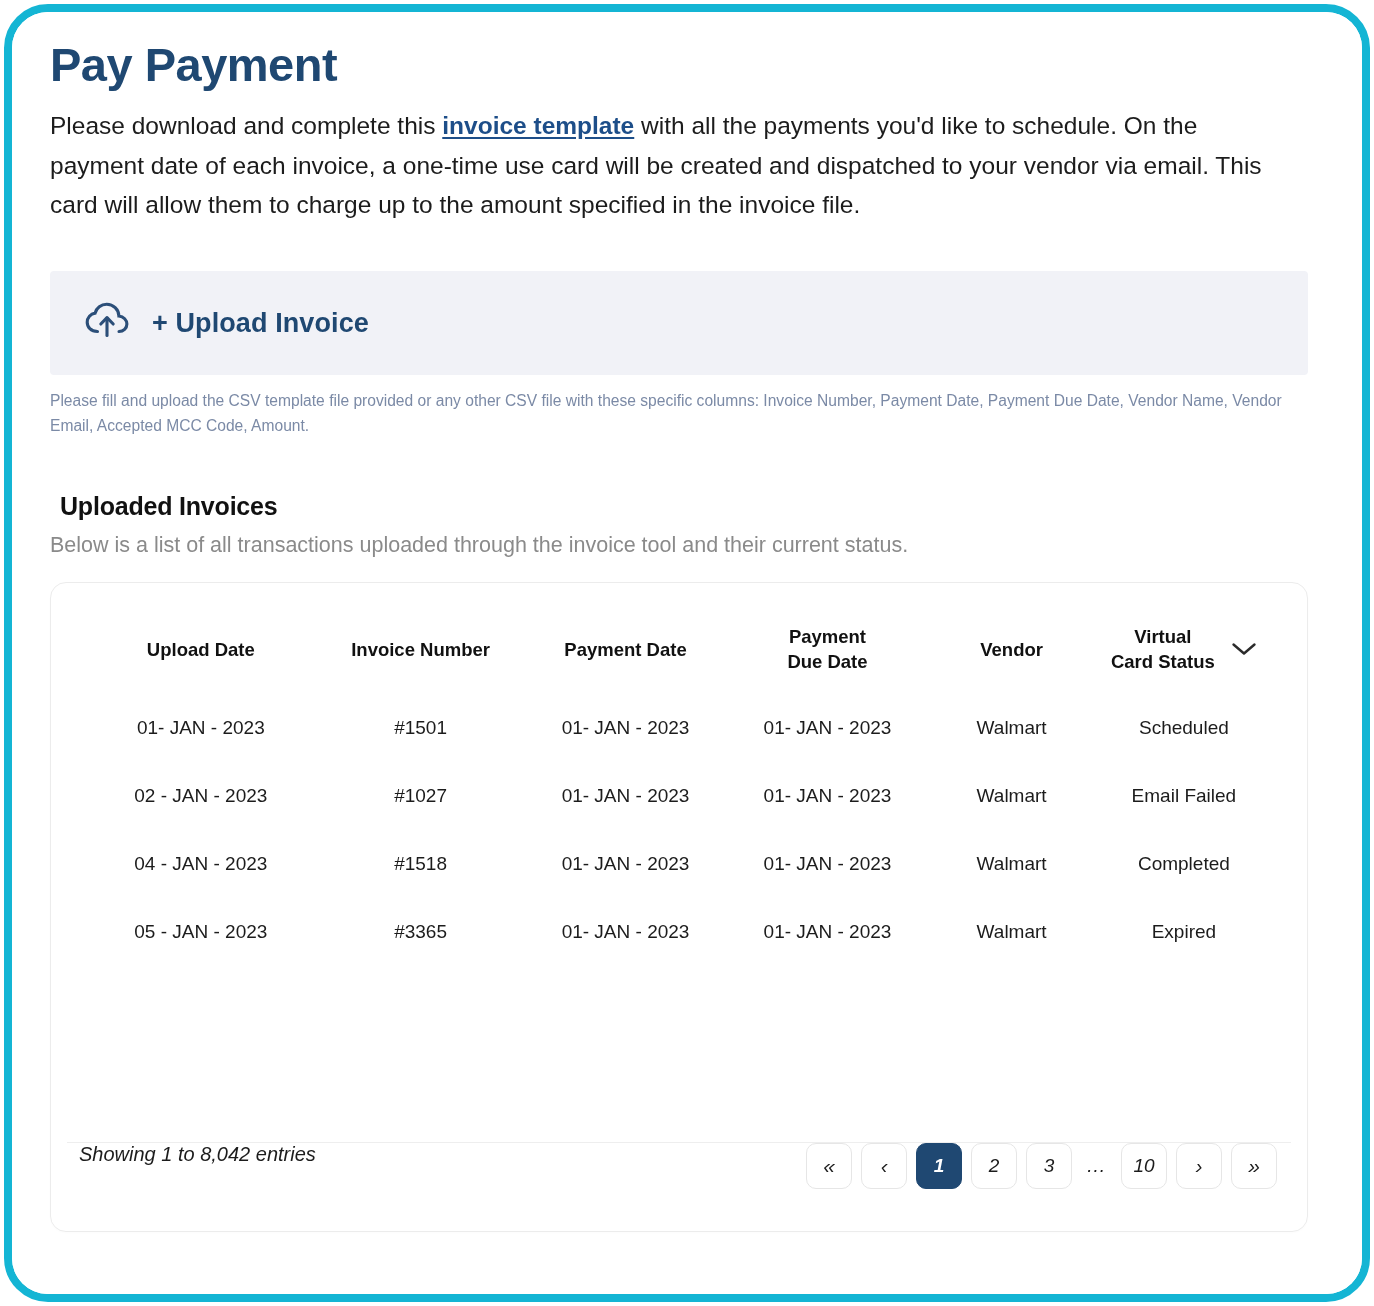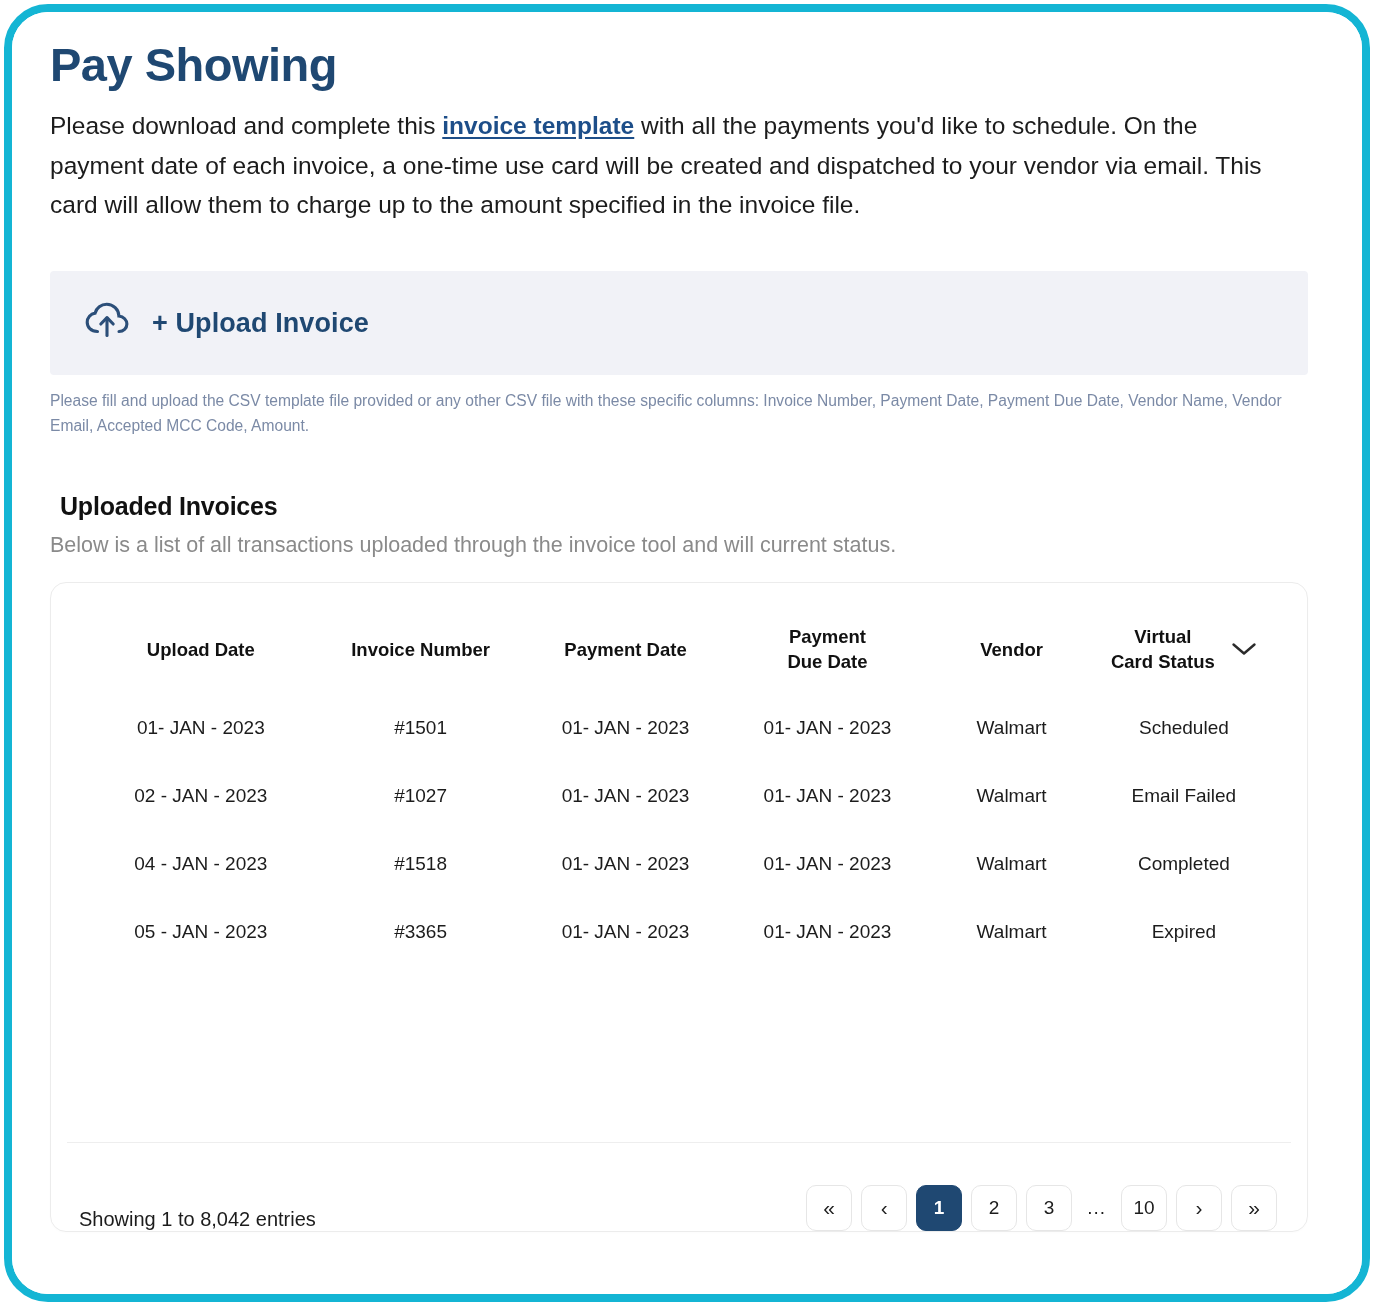--- a/index.html
+++ b/index.html
@@ -173,23 +173,24 @@
     background: #eeeeee;
   }
 
   .table-footer {
     position: absolute;
     left: 16px;
     right: 16px;
     bottom: 0;
     height: 88px;
     display: flex;
-    align-items: flex-end;
+    align-items: flex-start;
     justify-content: space-between;
     padding: 0 14px 0 12px;
+    font-style: italic;
   }
 
   .entries-text {
     font-size: 20px;
     color: #1c1c1c;
   }
 
   .pager {
     display: flex;
     align-items: center;
@@ -229,41 +230,41 @@
   }
 
   .pg.chev { font-size: 21px; }
 </style>
 </head>
 <body>
 
 <div class="frame">
   <div class="page">
 
-    <h1 class="page-title">Pay Showing</h1>
+    <h1 class="page-title">Pay Payment</h1>
 
     <p class="intro">
       <span>Please download and complete this </span><a class="tpl-link" href="#">invoice template</a><span> with all the payments you'd like to schedule. On the payment date of each invoice, a one-time use card will be created and dispatched to your vendor via email. This card will allow them to charge up to the amount specified in the invoice file.</span>
     </p>
 
     <div class="upload-box">
       <span class="cloud-icon">
         <svg width="46" height="40" viewBox="0 0 46 40" fill="none" xmlns="http://www.w3.org/2000/svg">
           <path d="M13.5 30.5 C6.8 30.5 3.2 26.2 3.2 21.2 C3.2 16.6 6.5 12.7 11.1 12.1 C12.4 7.0 17.1 3.3 22.7 3.3 C29.3 3.3 34.7 8.5 34.9 15.0 C39.6 15.5 42.9 19.1 42.9 23.1 C42.9 27.3 39.4 30.5 35.0 30.5" stroke="#2c4f79" stroke-width="3.1" stroke-linecap="round" fill="none"></path>
           <path d="M23 34.5 L23 17.0" stroke="#2c4f79" stroke-width="3.1" stroke-linecap="round"></path>
           <path d="M16.8 23.0 L23 16.6 L29.2 23.0" stroke="#2c4f79" stroke-width="3.1" stroke-linecap="round" stroke-linejoin="round" fill="none"></path>
         </svg>
       </span>
       <span class="upload-label">+ Upload Invoice</span>
     </div>
 
     <p class="csv-note">Please fill and upload the CSV template file provided or any other CSV file with these specific columns: Invoice Number, Payment Date, Payment Due Date, Vendor Name, Vendor Email, Accepted MCC Code, Amount.</p>
 
     <h2 class="section-title">Uploaded Invoices</h2>
-    <p class="section-sub">Below is a list of all transactions uploaded through the invoice tool and will current status.</p>
+    <p class="section-sub">Below is a list of all transactions uploaded through the invoice tool and their current status.</p>
 
     <div class="table-card">
 
       <table class="invoices">
         <thead>
           <tr>
             <th class="c1">Upload Date</th>
             <th class="c2">Invoice Number</th>
             <th class="c3">Payment Date</th>
             <th class="c4">

